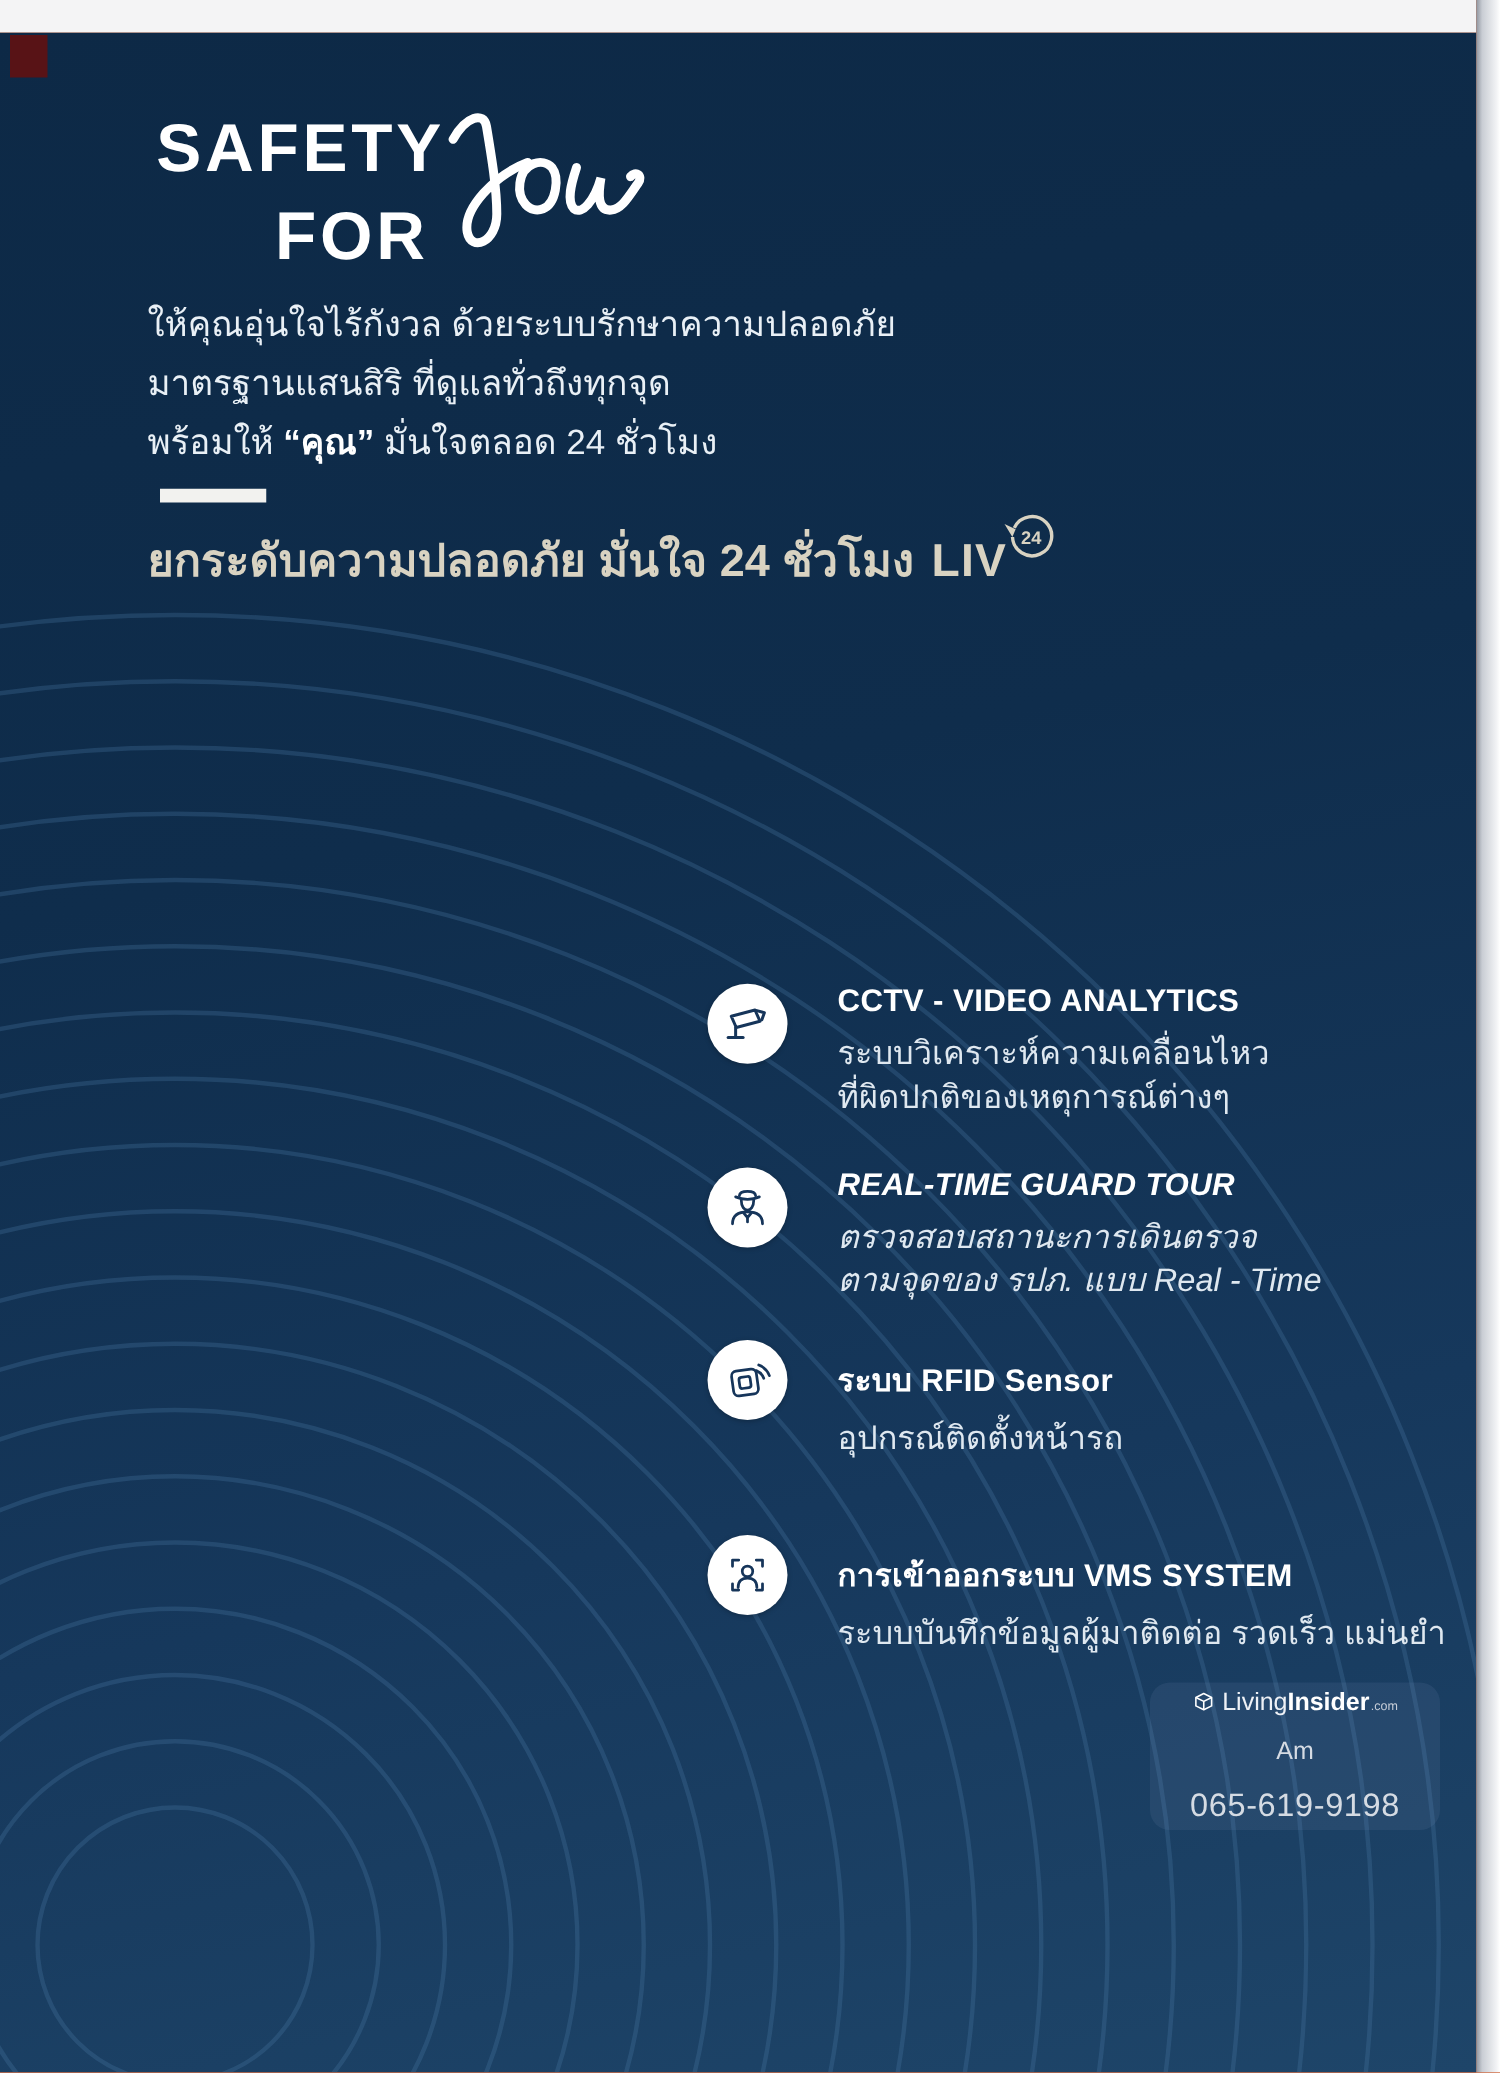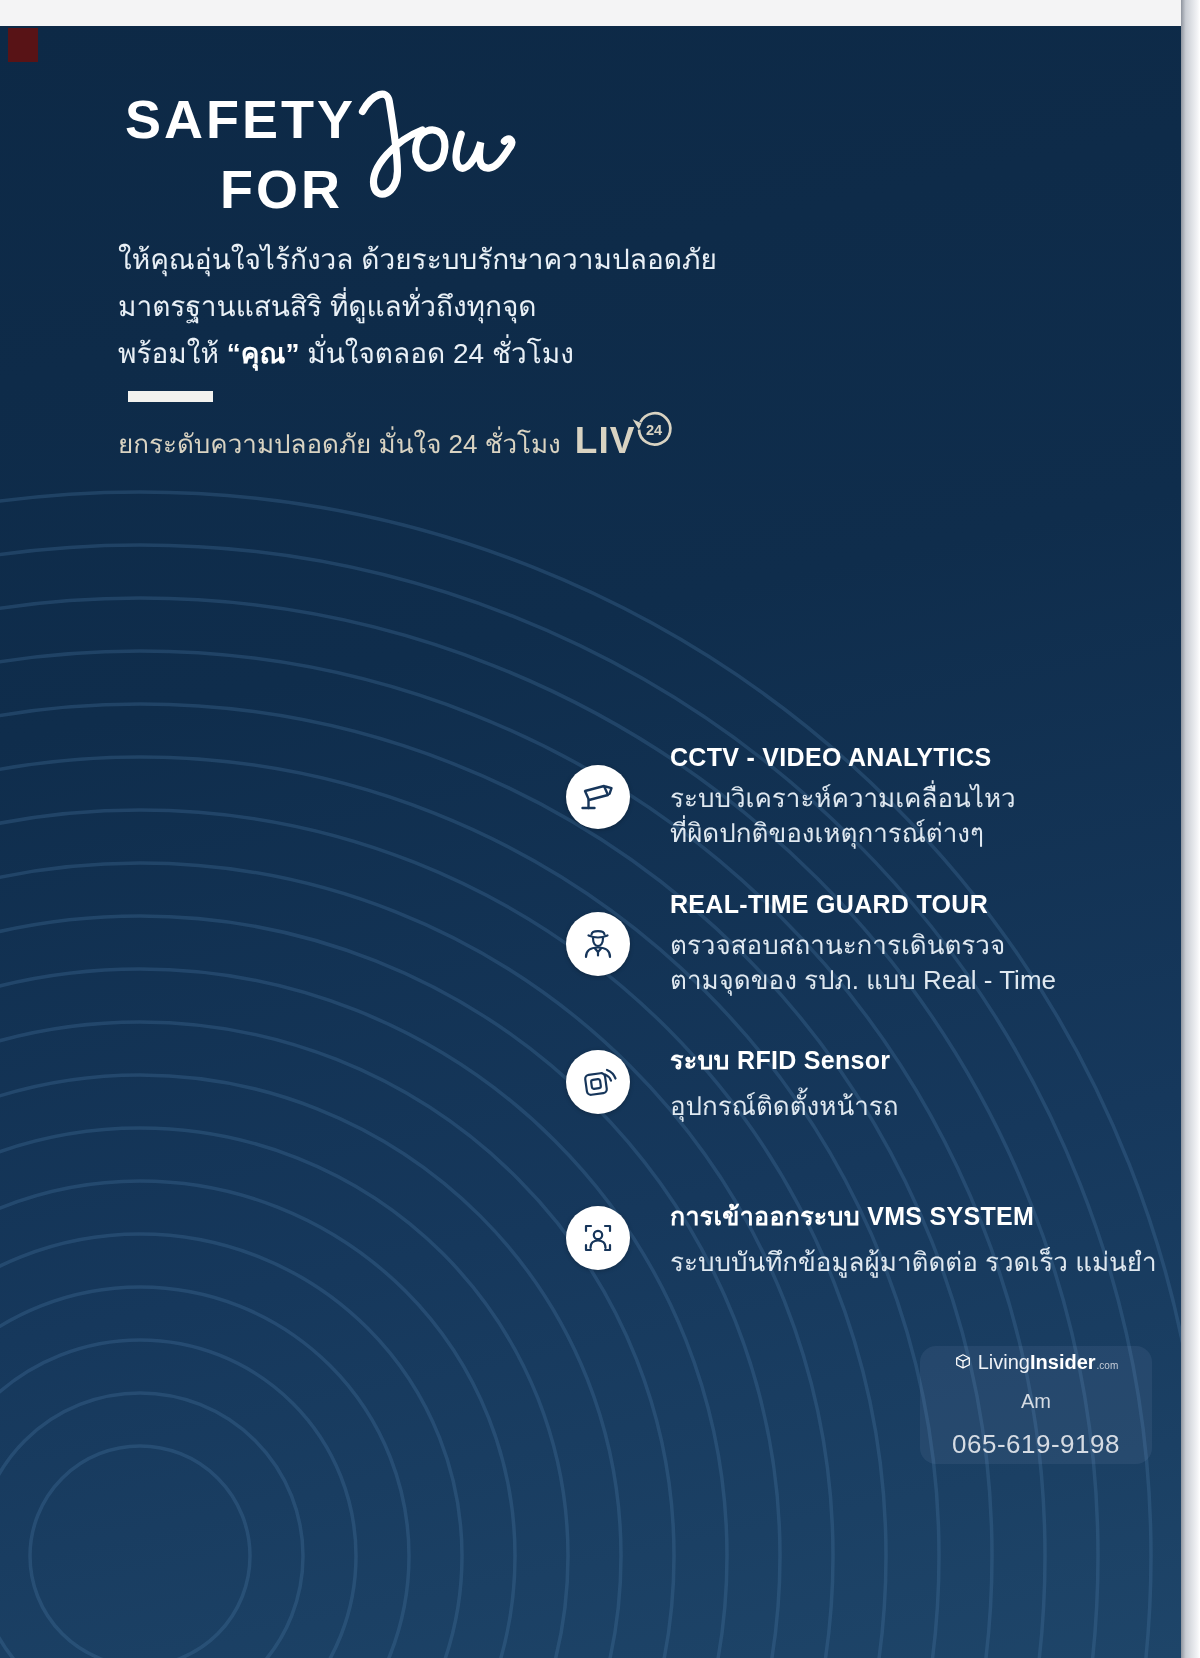--- a/index.html
+++ b/index.html
@@ -22,31 +22,31 @@
     color:#ffffff;font-weight:bold;font-size:54px;letter-spacing:3px;line-height:70px;}
   .hero-title .l2{display:block;text-align:right;padding-right:4px;}
   .hero-script{position:absolute;left:346px;top:76px;}
 
   .intro{position:absolute;left:118px;top:236px;color:#e9f0f6;font-size:28px;line-height:47px;}
   .intro b{color:#ffffff;font-weight:bold;}
 
   .dash{position:absolute;left:128px;top:391px;width:85px;height:11px;background:#f2f2ef;}
 
   .heading-row{position:absolute;left:118px;top:420px;white-space:nowrap;color:#d9d3c2;}
-  .heading-row .h-text{font-size:26px;font-weight:normal;}
+  .heading-row .h-text{font-size:36px;font-weight:bold;}
   .heading-row .brand{font-size:37px;font-weight:800;letter-spacing:1px;margin-left:14px;}
   .heading-row .badge{display:inline-block;vertical-align:top;margin:-16px 0 0 -5px;}
 
   .section-desc{position:absolute;left:118px;top:472px;color:#e6edf4;font-size:27px;line-height:41px;}
 
   
   .feature{position:absolute;left:566px;display:flex;align-items:center;gap:40px;}
   .f-circle{width:64px;height:64px;border-radius:50%;background:#ffffff;flex:0 0 64px;
     display:flex;align-items:center;justify-content:center;box-shadow:0 1px 4px rgba(0,0,0,0.25);}
-  .f-text{min-width:420px;}
+  .f-text{min-width:420px;margin-top:44px;}
   .f-title{color:#ffffff;font-weight:bold;font-size:25px;letter-spacing:0.3px;margin-bottom:9px;}
   .f-line{color:#dfe8f0;font-size:26px;line-height:35px;}
 
   
   .watermark{position:absolute;left:920px;top:1346px;width:232px;height:118px;border-radius:16px;
     background:rgba(150,170,210,0.10);display:flex;flex-direction:column;align-items:center;
     justify-content:center;gap:16px;}
   .wm-logo{display:flex;align-items:baseline;color:#eef1f6;font-size:20px;}
   .wm-logo svg{align-self:center;margin-right:6px;}
   .wm-logo .ins{font-weight:bold;color:#ffffff;}
@@ -137,21 +137,21 @@
         </g>
       </svg>
     </div>
     <div class="f-text">
       <div class="f-title">CCTV - VIDEO ANALYTICS</div>
       <div class="f-line">ระบบวิเคราะห์ความเคลื่อนไหว</div>
       <div class="f-line">ที่ผิดปกติของเหตุการณ์ต่างๆ</div>
     </div>
   </div>
 
-  <div class="feature" style="top:890px;">
+  <div class="feature" style="top:890px;font-style:italic;">
     <div class="f-circle">
       <svg width="40" height="40" viewBox="0 0 40 40">
         <g fill="none" stroke="#16355a" stroke-width="2.2" stroke-linejoin="round" stroke-linecap="round">
           <path d="M13.5 10.5 C14 6 26 6 26.5 10.5"></path>
           <path d="M10.5 11.5 Q20 15.5 29.5 11.5"></path>
           <path d="M15 14 C15 19.5 17.5 22 20 22 C22.5 22 25 19.5 25 14"></path>
           <path d="M8 33 C8 25.5 13 23.5 20 23.5 C27 23.5 32 25.5 32 33"></path>
           <path d="M17 24.5 L20 28 L23 24.5"></path>
           <path d="M20 28 L20 31.5"></path>
         </g>

